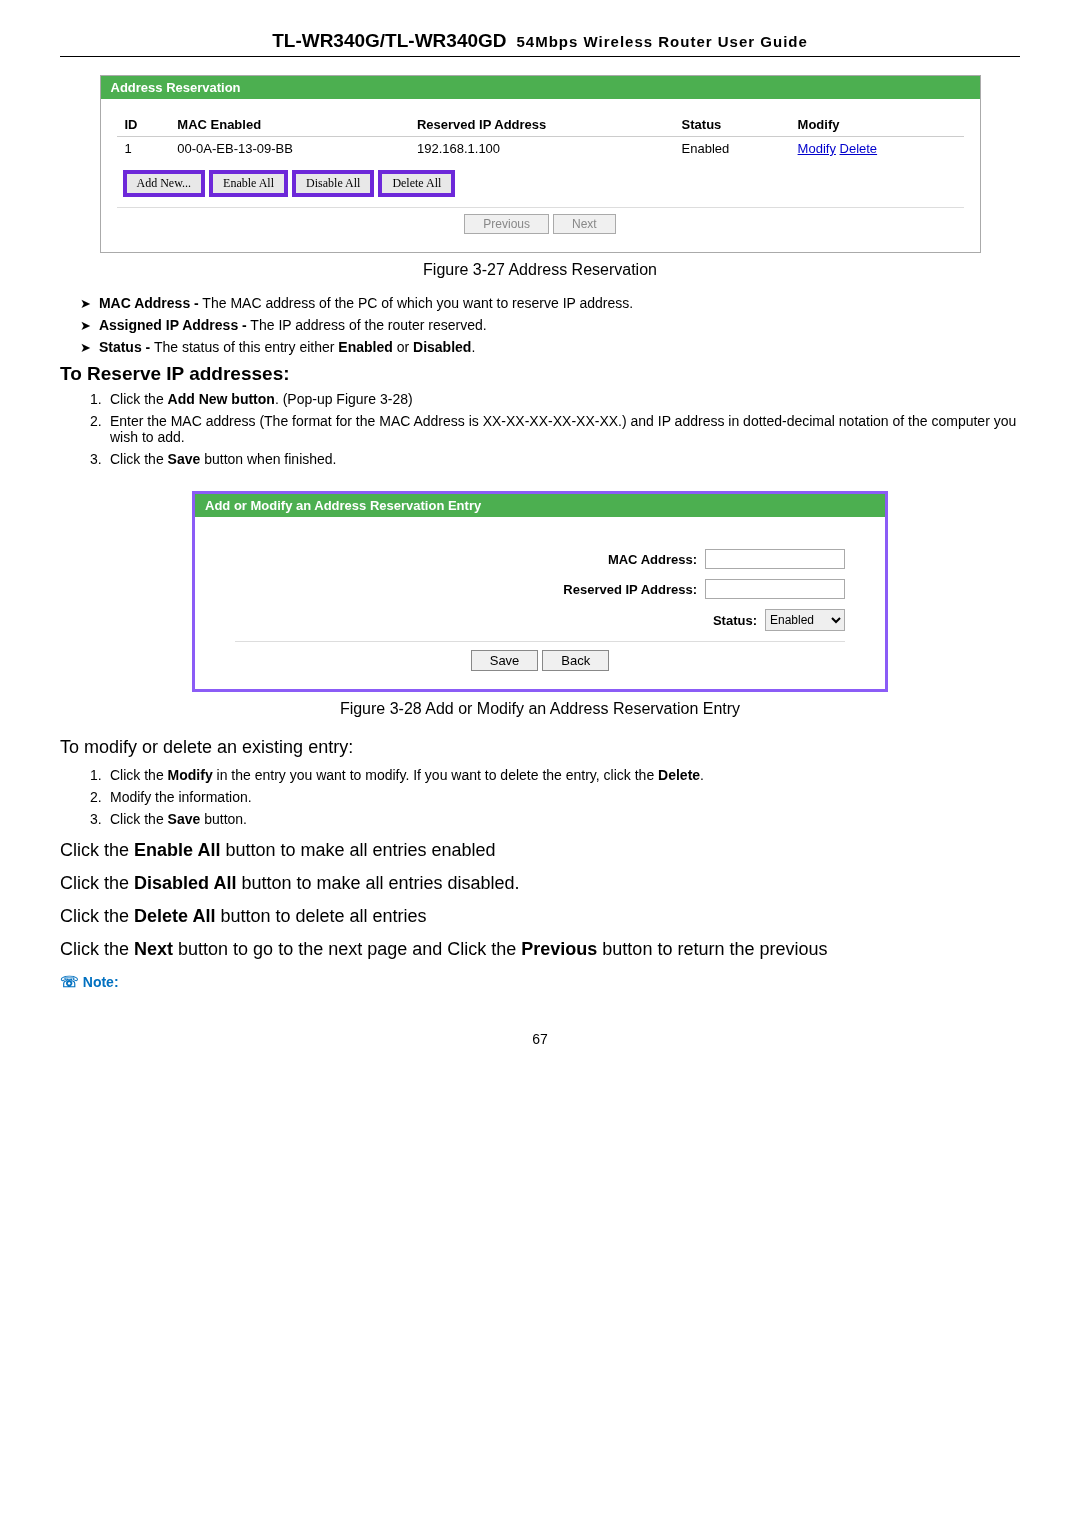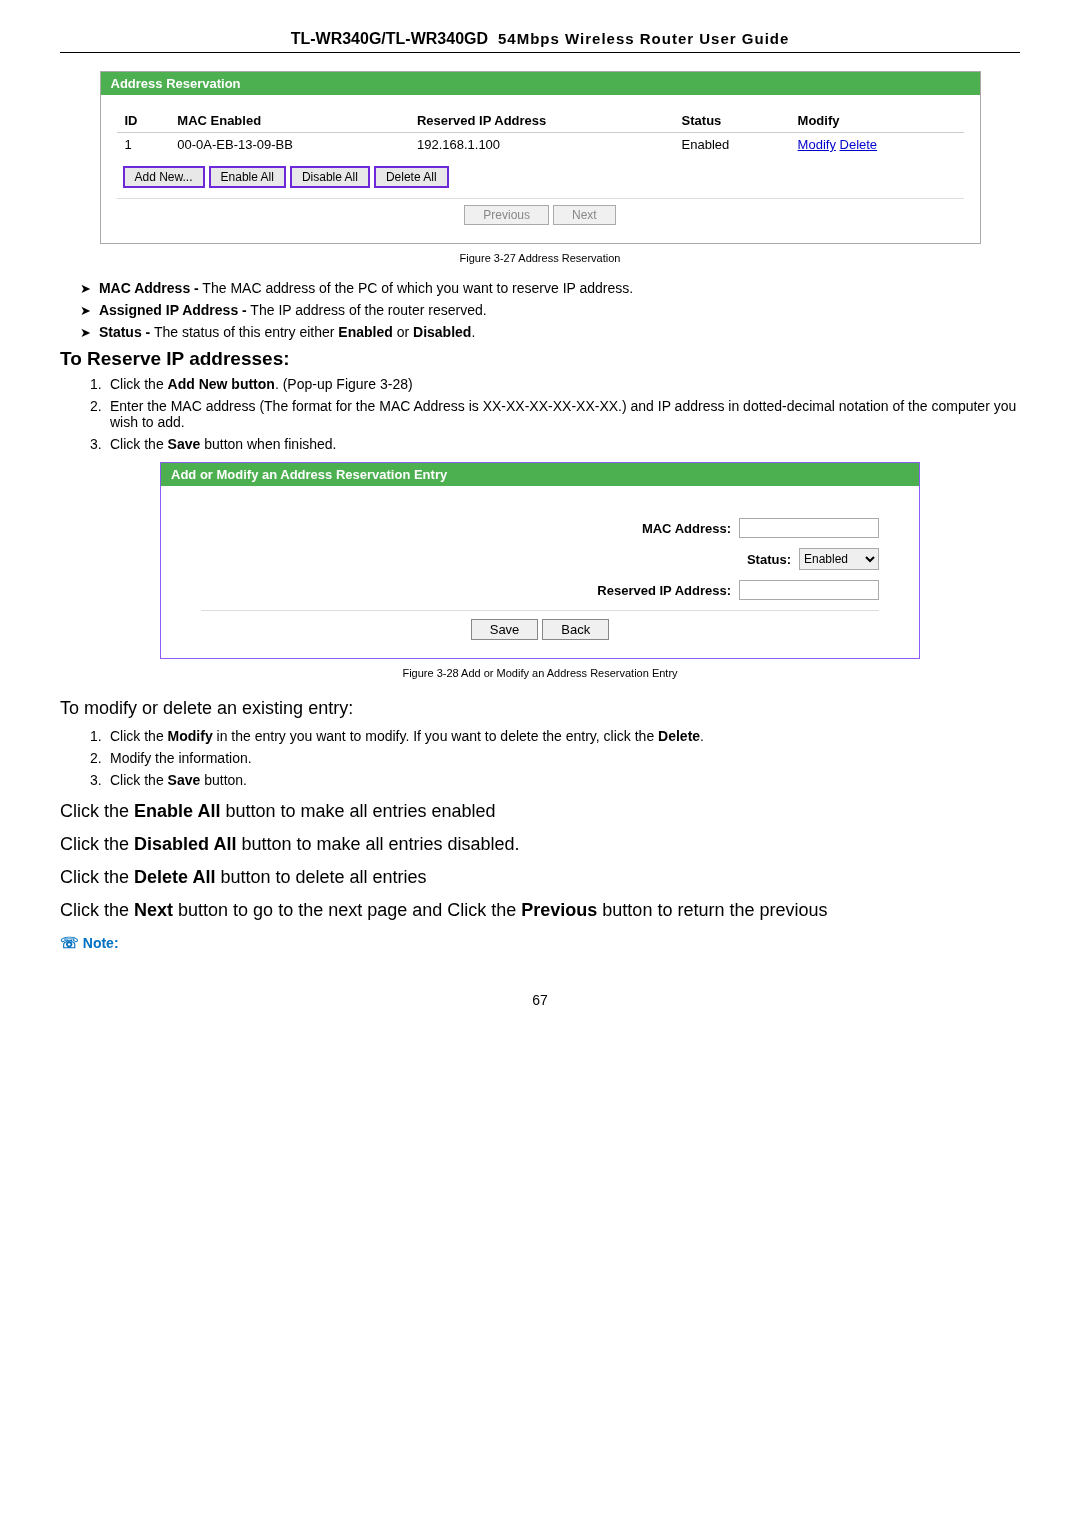--- a/index.html
+++ b/index.html
@@ -15,21 +15,21 @@
     .header-line {
       display: flex;
       justify-content: center;
       align-items: baseline;
       margin-bottom: 18px;
       border-bottom: 1px solid #000;
       padding-bottom: 4px;
     }
     .header-model {
       font-weight: bold;
-      font-size: 16px;
+      font-size: 19px;
       margin-right: 10px;
     }
     .header-title {
       font-size: 15px;
       font-weight: bold;
       letter-spacing: 1px;
     }
 
     
     .figure-box {
@@ -67,45 +67,46 @@
       text-decoration: underline;
       cursor: pointer;
     }
     .btn-row {
       display: flex;
       gap: 4px;
       padding: 10px 0 6px 6px;
     }
     .ui-btn {
       padding: 2px 10px;
-      border: 2px solid #6d28d9;
+      border: 4px solid #6d28d9;
       background: #e8e8e8;
       font-size: 12px;
       cursor: pointer;
       color: #000;
+      font-family: Liberation Serif, serif;
     }
     .nav-row {
       display: flex;
       justify-content: center;
       gap: 4px;
       padding: 6px 0 8px 0;
       border-top: 1px solid #ddd;
       margin-top: 4px;
     }
     .nav-btn {
       padding: 2px 18px;
       border: 1px solid #aaa;
       background: #f0f0f0;
       font-size: 12px;
       color: #888;
       cursor: pointer;
     }
     .figure-caption {
       text-align: center;
-      font-size: 11px;
+      font-size: 16px;
       margin-bottom: 16px;
     }
 
     
     .bullet-list {
       list-style: none;
       margin: 0 0 8px 20px;
     }
     .bullet-list li {
       display: flex;
@@ -137,23 +138,23 @@
     }
 
     .section-title {
       font-weight: bold;
       font-size: 19px;
       margin: 8px 0 6px 0;
     }
 
     
     .figure28-box {
-      border: 1px solid #8b5cf6;
-      margin: 10px auto 8px auto;
-      width: 760px;
+      border: 3px solid #8b5cf6;
+      margin: 24px auto 8px auto;
+      width: 696px;
     }
     .figure28-header {
       background: #4CAF50;
       color: #fff;
       font-weight: bold;
       font-size: 13px;
       padding: 4px 10px;
     }
     .figure28-inner {
       padding: 32px 40px 10px 40px;
@@ -315,29 +316,29 @@
 </ol>
 
 <div class="figure28-box">
   <div class="figure28-header">Add or Modify an Address Reservation Entry</div>
   <div class="figure28-inner">
     <div class="form-row">
       <label class="form-label">MAC Address:</label>
       <input class="form-input" type="text" value="" style="">
     </div>
     <div class="form-row">
+      <label class="form-label">Reserved IP Address:</label>
+      <input class="form-input" type="text" value="" style="">
+    </div>
+    <div class="form-row">
       <label class="form-label">Status:</label>
       <select class="form-select">
         <option>Enabled</option>
         <option>Disabled</option>
       </select>
-    </div>
-    <div class="form-row">
-      <label class="form-label">Reserved IP Address:</label>
-      <input class="form-input" type="text" value="" style="">
     </div>
     <div class="form-btn-row">
       <button class="form-btn">Save</button>
       <button class="form-btn">Back</button>
     </div>
   </div>
 </div>
 <div class="figure-caption">Figure 3-28 Add or Modify an Address Reservation Entry</div>
 
 <p class="body-para">To modify or delete an existing entry:</p>

